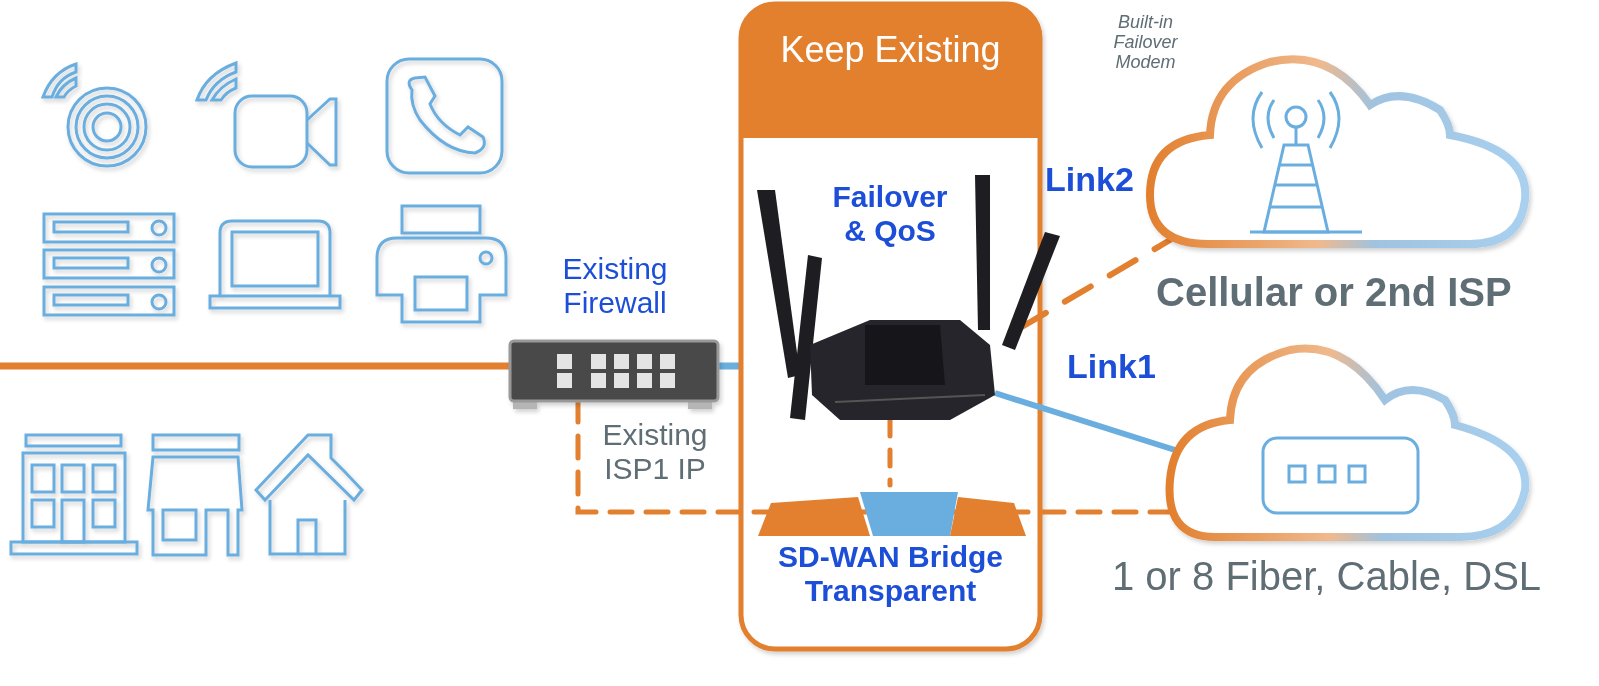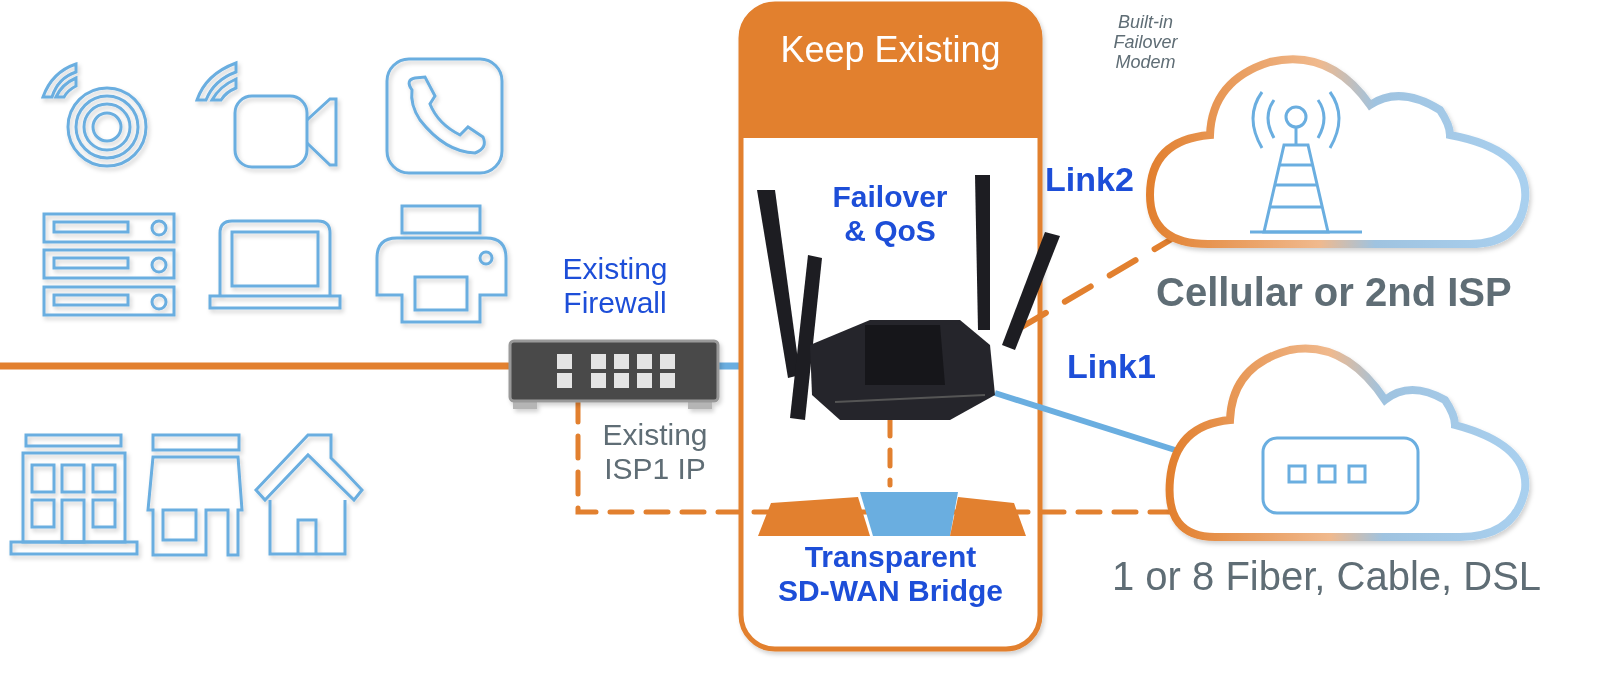--- a/index.html
+++ b/index.html
@@ -172,22 +172,22 @@
 <div class="lbl white" style="left:741px; top:30px; width:299px; font-size:36px;">
   <div>Keep Existing</div>
 </div>
 
 <div class="lbl orange" style="left:810px; top:180px; width:160px; font-size:30px;">
   <div>Failover</div>
   <div>&amp; QoS</div>
 </div>
 
 <div class="lbl orange" style="left:741px; top:540px; width:299px; font-size:30px;">
+  <div>SD-WAN Bridge</div>
   <div>Transparent</div>
-  <div>SD-WAN Bridge</div>
 </div>
 
 <div class="lbl orange" style="left:535px; top:252px; width:160px; font-size:30px; font-weight:normal;">
   <div>Existing</div>
   <div>Firewall</div>
 </div>
 
 <div class="lbl gray" style="left:585px; top:418px; width:140px; font-size:30px;">
   <div>Existing</div>
   <div>ISP1 IP</div>

